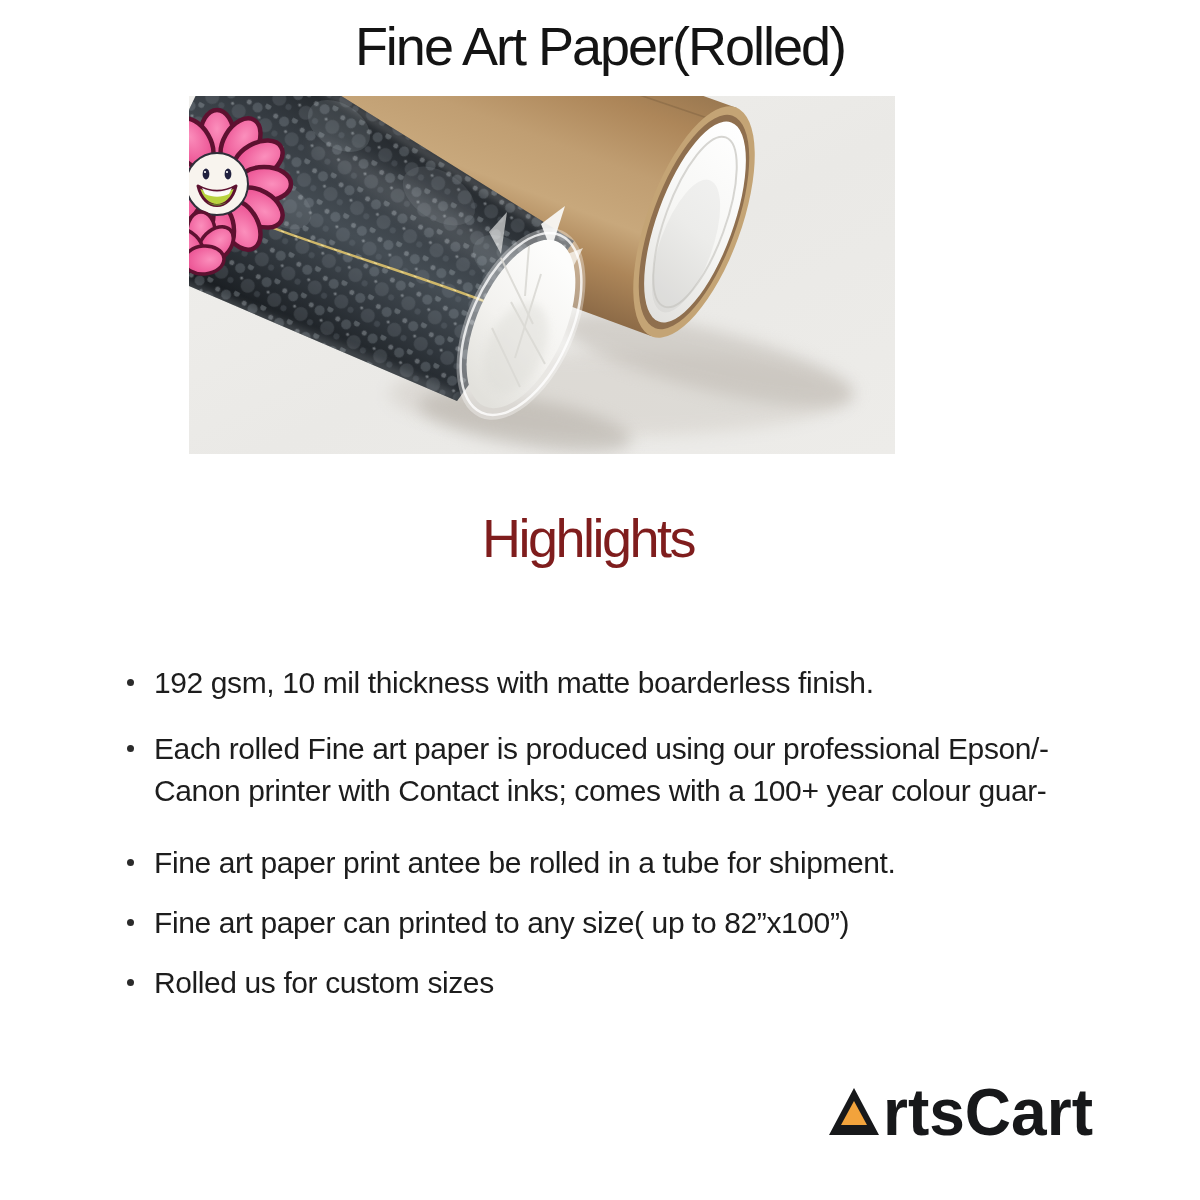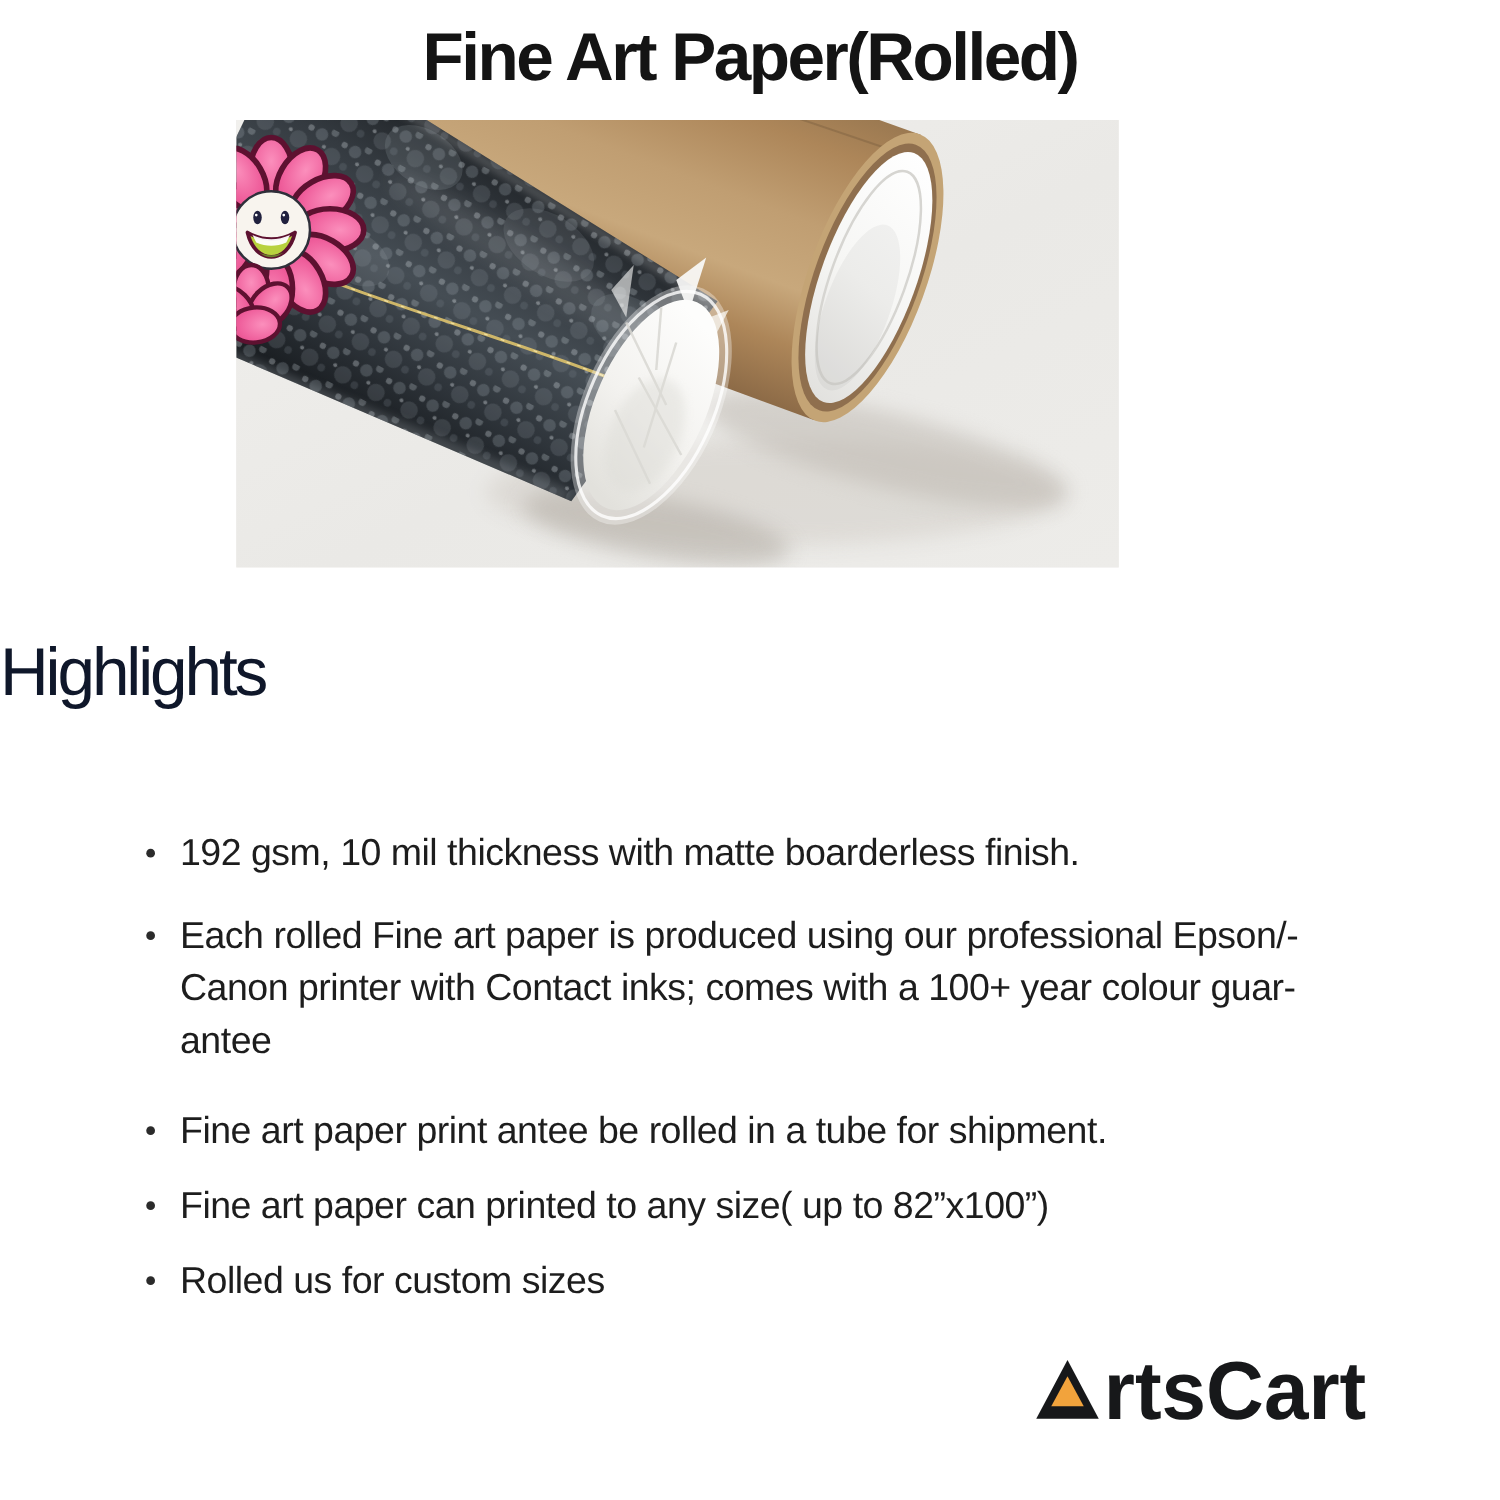--- a/index.html
+++ b/index.html
@@ -3,35 +3,35 @@
 <meta charset="utf-8">
 <style>
   html,body{margin:0;padding:0}
   body{
     width:1200px;height:1200px;position:relative;overflow:hidden;
     background:#ffffff;color:#1b1b1b;
     font-family:"Liberation Sans",sans-serif;
   }
   .page-title{
     position:absolute;top:19px;left:0;width:1200px;margin:0;
-    text-align:center;font-size:54px;line-height:1;font-weight:700;
+    text-align:center;font-size:54px;line-height:1;font-weight:400;
     letter-spacing:-2px;color:#141414;white-space:nowrap;
   }
   .photo{
     position:absolute;left:189px;top:96px;width:706px;height:358px;margin:0;
     overflow:hidden;background:#ebeae7;
   }
   .photo svg{display:block}
   .section-heading{
     position:absolute;top:511px;left:0;width:1176px;margin:0;
-    font-size:54px;line-height:1;font-weight:400;
-    letter-spacing:-2.5px;color:#0f172a;
+    text-align:center;font-size:54px;line-height:1;font-weight:400;
+    letter-spacing:-2.5px;color:#7f1d1d;
   }
   .hl-list{
-    position:absolute;left:114px;top:662px;width:1030px;
+    position:absolute;left:124px;top:662px;width:1030px;
     margin:0;padding:0;list-style:none;
   }
   .hl-item{
     position:relative;padding-left:30px;margin:0 0 18px 0;
     font-size:30px;line-height:42px;letter-spacing:-0.4px;color:#1d1d1d;
     white-space:nowrap;
   }
   .hl-item.m1{margin-bottom:24px}
   .hl-item.m2{margin-bottom:30px}
   .hl-item .dot{
@@ -199,21 +199,20 @@
 
   <ul class="hl-list">
     <li class="hl-item m1">
       <span class="dot"></span>
       <span class="bline">192 gsm, 10 mil thickness with matte boarderless finish.</span>
     </li>
     <li class="hl-item m2">
       <span class="dot"></span>
       <span class="bline">Each rolled Fine art paper is produced using our professional Epson/-</span>
       <span class="bline">Canon printer with Contact inks; comes with a 100+ year colour guar-</span>
-      <span class="bline">antee</span>
     </li>
     <li class="hl-item">
       <span class="dot"></span>
       <span class="bline">Fine art paper print antee be rolled in a tube for shipment.</span>
     </li>
     <li class="hl-item">
       <span class="dot"></span>
       <span class="bline">Fine art paper can printed to any size( up to 82”x100”)</span>
     </li>
     <li class="hl-item">

